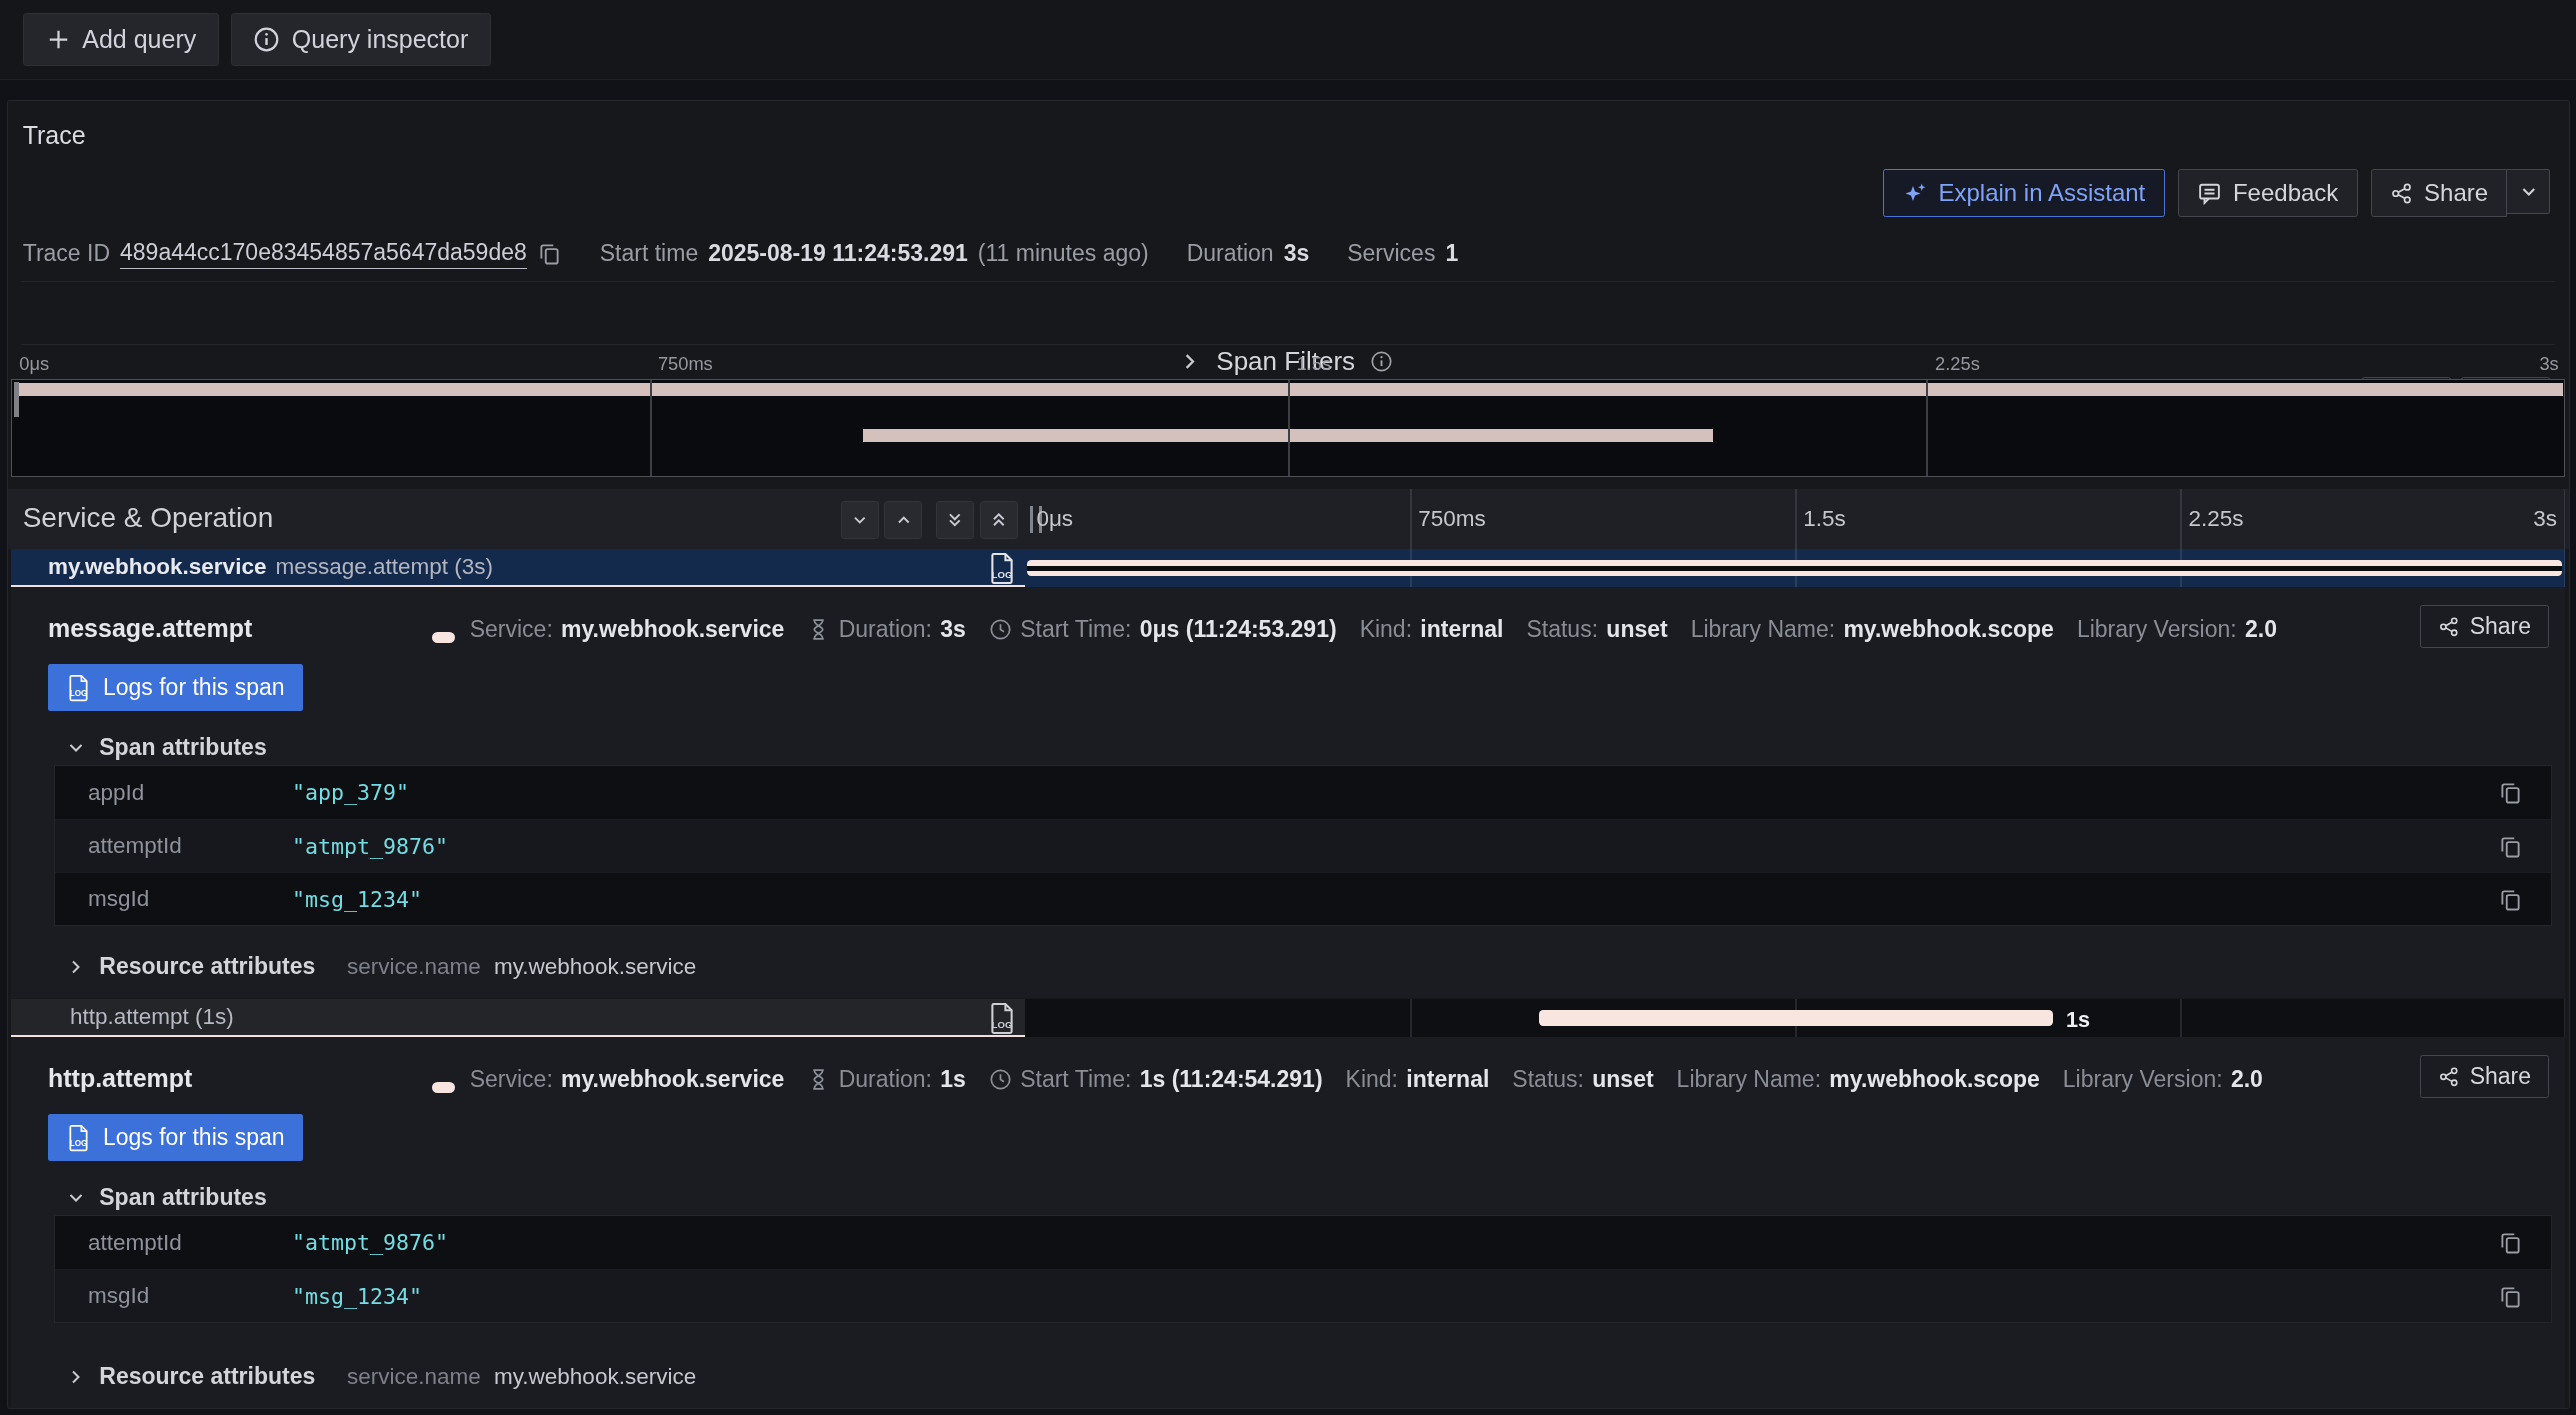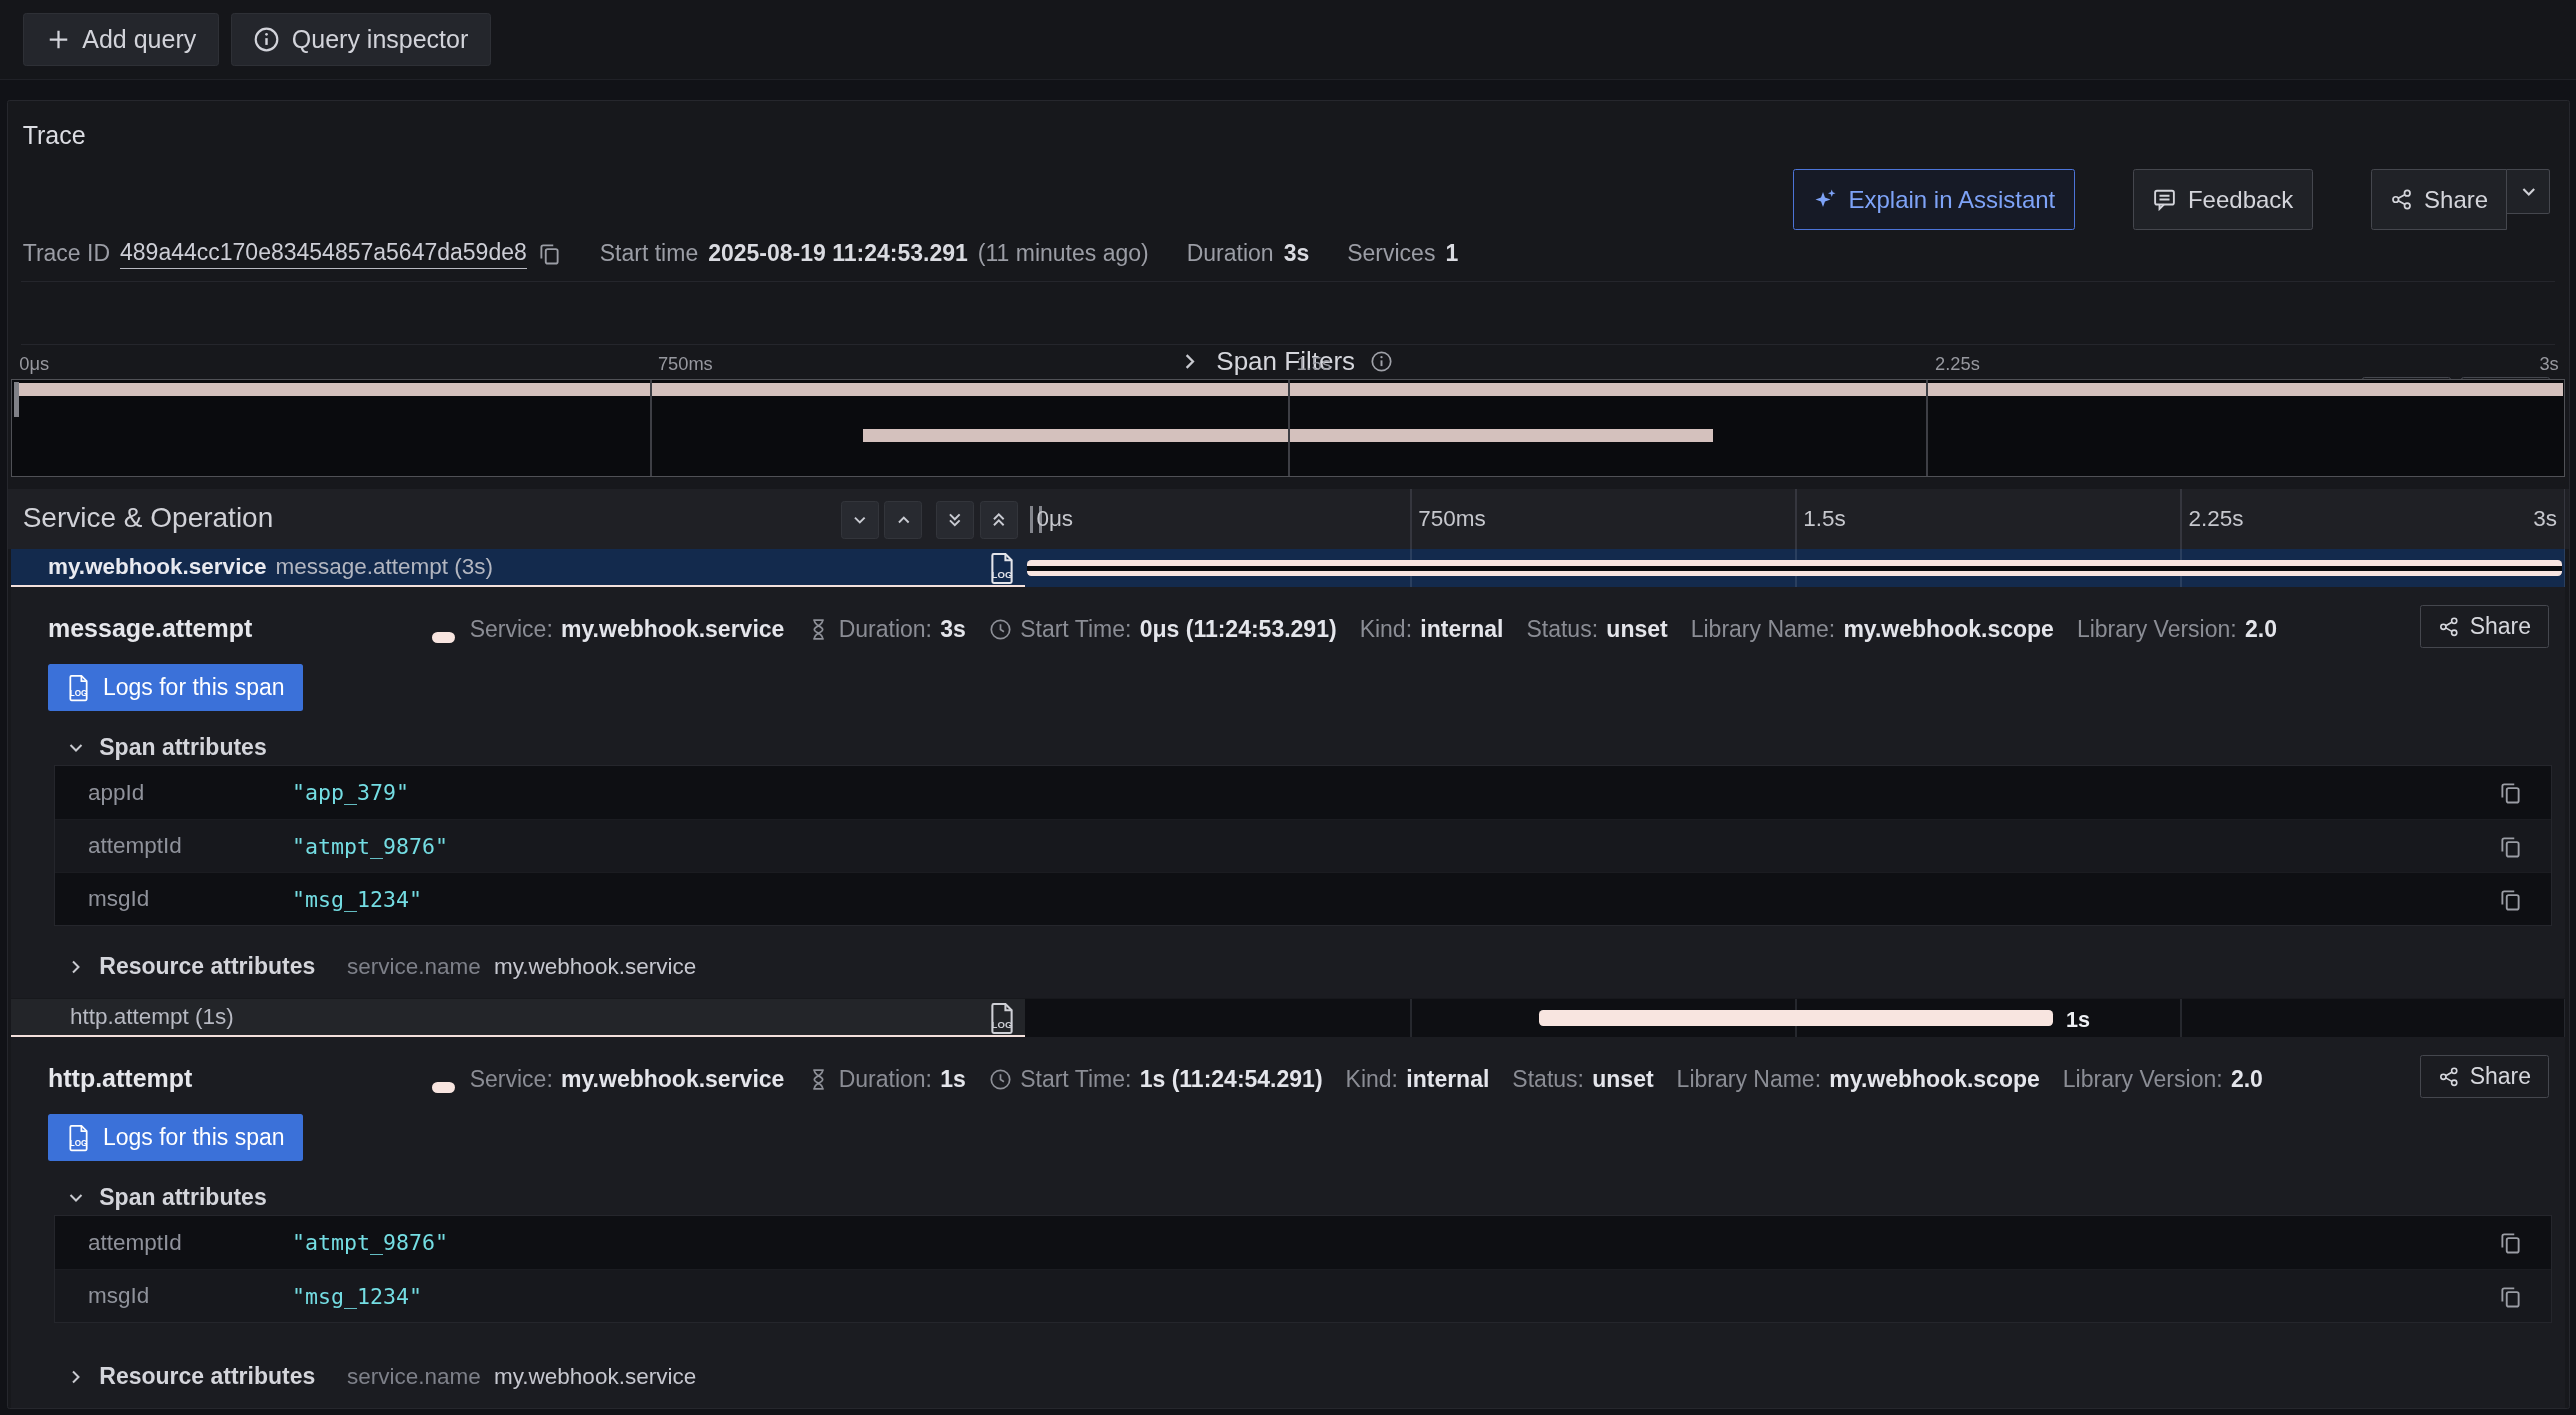--- a/index.html
+++ b/index.html
@@ -21,21 +21,21 @@
   .topbar { position:absolute; left:0; top:0; width:100%; height:80px; background:#15161a; border-bottom:0.8px solid #202127; }
   .topbar .btn-row { position:absolute; left:23px; top:12.5px; display:flex; gap:11.7px; }
   .tb-btn { height:53px; display:flex; align-items:center; gap:11.7px; padding:0 21.6px; background:#24262c; border:0.8px solid #2e3036; border-radius:3.3px; color:#d2d3da; font-size:25px; cursor:pointer; }
 
   
   .panel { position:absolute; left:6.7px; top:100px; width:2563px; height:1309px; background:var(--panel); border:0.8px solid var(--panel-border); border-radius:2.5px; overflow:hidden; }
   .panel-title { position:absolute; left:15px; top:20px; font-size:25px; font-weight:500; color:#dcdde3; }
 
   .h1 { position:absolute; left:15px; top:63px; font-size:39px; font-weight:500; color:#d9dae1; letter-spacing:-0.2px; }
   .header-actions { position:absolute; right:18.3px; top:68px; display:flex; gap:13.3px; height:45px; }
-  .hdr-btn { height:61px; display:flex; align-items:center; gap:10.8px; padding:0 18.3px; border-radius:2.5px; font-size:24px; cursor:pointer; background:var(--btn-bg); border:0.8px solid var(--btn-border); color:#d4d5db;margin-left:45px; }
+  .hdr-btn { height:48px; display:flex; align-items:center; gap:10.8px; padding:0 18.3px; border-radius:2.5px; font-size:24px; cursor:pointer; background:var(--btn-bg); border:0.8px solid var(--btn-border); color:#d4d5db; }
   .hdr-btn.explain { background:#161a26; border:0.8px solid var(--blue-border); color:var(--blue-text); }
   .share-split { display:flex; height:45px; }
   .share-split .hdr-btn { border-radius:2.5px 0 0 2.5px; }
   .share-caret { width:43px; height:45px; display:flex; align-items:center; justify-content:center; background:var(--btn-bg); border:0.8px solid var(--btn-border); border-left:none; border-radius:0 2.5px 2.5px 0; color:#cfd0d6; cursor:pointer; }
 
   .meta-row { position:absolute; left:15px; top:138px; display:flex; align-items:center; gap:38px; font-size:23px; color:var(--dim); }
   .meta-group { display:flex; align-items:center; gap:10px; }
   .meta-val { color:#dadbe1; font-weight:600; }
   .trace-id { color:#cdced6; font-weight:400; border-bottom:1.7px solid #b9bac2; padding-bottom:1.7px; cursor:pointer; }
   .meta-ago { color:var(--dim); font-weight:400; }

